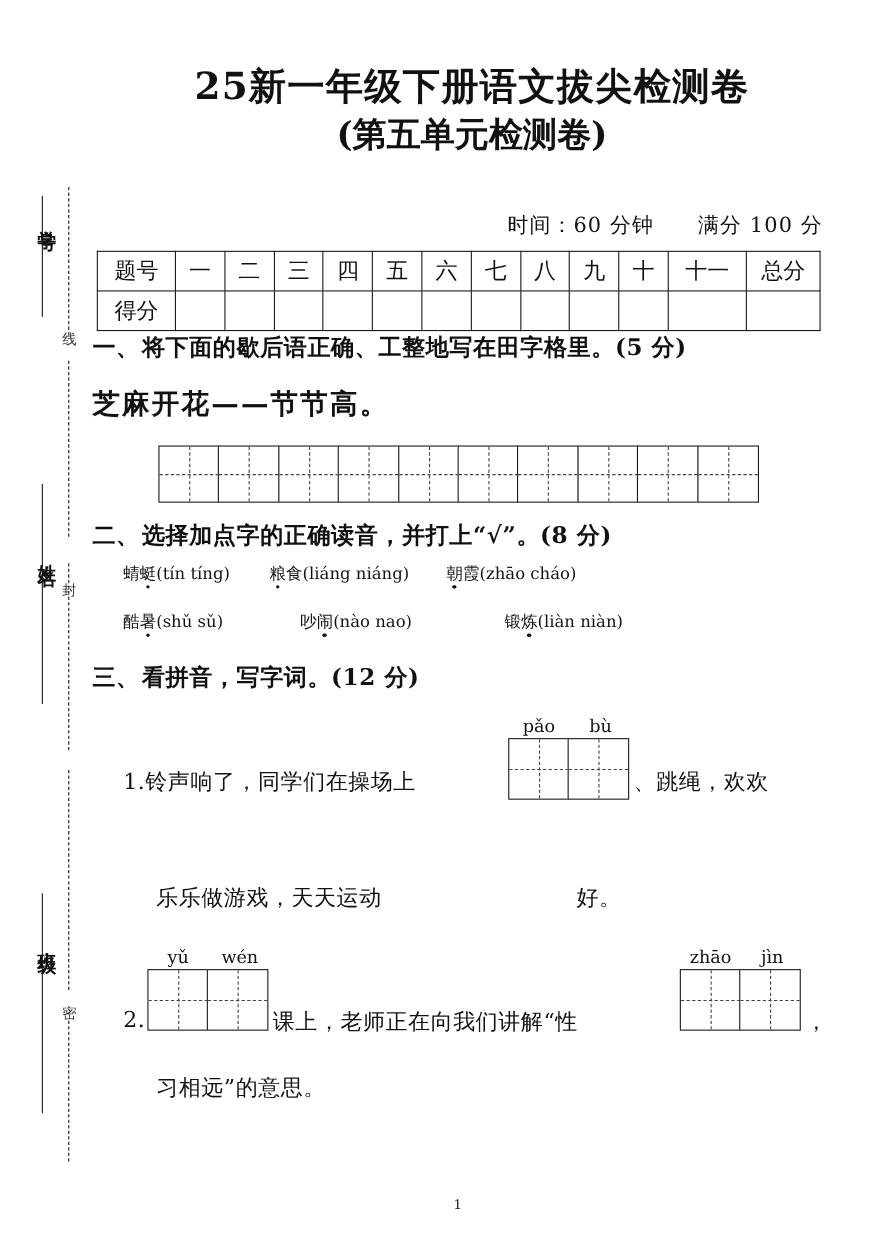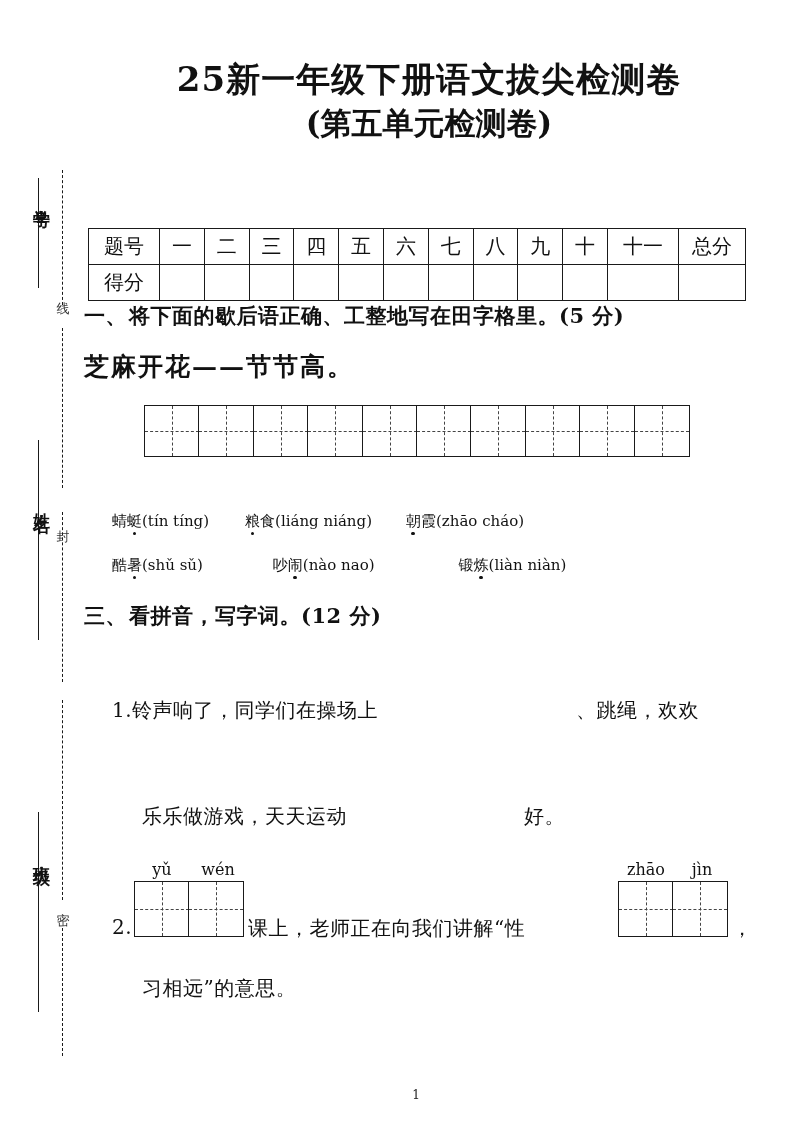--- a/index.html
+++ b/index.html
@@ -268,20 +268,25 @@
   <div class="seal-dashed-line" style="top:928px; height:128px;"></div>
 </div>
 
 <div id="page-body">
 
   <div id="title-block">
     <div class="title-line-1">25新一年级下册语文拔尖检测卷</div>
     <div class="title-line-2">(第五单元检测卷)</div>
   </div>
 
+  <div id="exam-meta">
+    <span>时间：60 分钟</span>
+    <span class="meta-gap"></span>
+    <span>满分 100 分</span>
+  </div>
 
   <table id="score-table">
     <tbody>
       <tr>
         <td class="hdr-label">题号</td>
         <td>一</td>
         <td>二</td>
         <td>三</td>
         <td>四</td>
         <td>五</td>
@@ -323,34 +328,47 @@
     <div class="tzg-cell"></div>
     <div class="tzg-cell"></div>
     <div class="tzg-cell"></div>
     <div class="tzg-cell"></div>
     <div class="tzg-cell"></div>
     <div class="tzg-cell"></div>
     <div class="tzg-cell"></div>
     <div class="tzg-cell"></div>
   </div>
 
+  <div class="q-heading" id="q2-heading">
+    <span class="q-num">二、</span><span>选择加点字的正确读音，并打上“√”。</span><span class="q-pts">(8 分)</span>
+  </div>
 
   <div class="q2-row" id="q2-row-1">
     <span class="q2-item"><span class="word">蜻</span><span class="dotted-char">蜓</span><span class="q2-pin">(tín tíng)</span></span><span class="q2-sp-a"></span><span class="q2-item"><span class="dotted-char">粮</span><span class="word">食</span><span class="q2-pin">(liáng niáng)</span></span><span class="q2-sp-b"></span><span class="q2-item"><span class="dotted-char">朝</span><span class="word">霞</span><span class="q2-pin">(zhāo cháo)</span></span>
   </div>
 
   <div class="q2-row" id="q2-row-2">
     <span class="q2-item"><span class="word">酷</span><span class="dotted-char">暑</span><span class="q2-pin">(shǔ sǔ)</span></span><span style="display:inline-block;width:70px"></span><span class="q2-item"><span class="word">吵</span><span class="dotted-char">闹</span><span class="q2-pin">(nào nao)</span></span><span style="display:inline-block;width:84px"></span><span class="q2-item"><span class="word">锻</span><span class="dotted-char">炼</span><span class="q2-pin">(liàn niàn)</span></span>
   </div>
 
   <div class="q-heading" id="q3-heading">
     <span class="q-num">三、</span><span>看拼音，写字词。</span><span class="q-pts">(12 分)</span>
   </div>
 
   <div class="q3-text" style="left:28px; top:697px;">1.铃声响了，同学们在操场上</div>
+  <div class="pin-grid" style="left:378px; top:652px;">
+    <div class="pin-labels">
+      <span>pǎo</span>
+      <span>bù</span>
+    </div>
+    <div class="grid-2">
+      <div class="tzg-cell"></div>
+      <div class="tzg-cell"></div>
+    </div>
+  </div>
   <div class="q3-text" style="left:492px; top:697px;">、跳绳，欢欢</div>
 
   <div class="q3-text" style="left:58px; top:803px;">乐乐做游戏，天天运动</div>
   <div class="q3-text" style="left:440px; top:803px;">好。</div>
 
   <div class="q3-text" style="left:28px; top:915px;">2.</div>
   <div class="pin-grid" style="left:50px; top:862px;">
     <div class="pin-labels">
       <span>yǔ</span>
       <span>wén</span>

